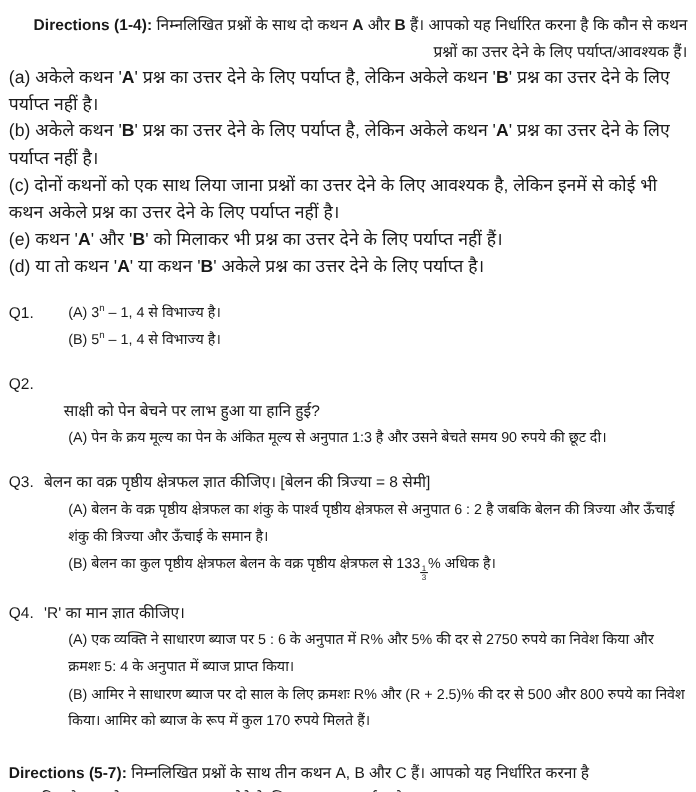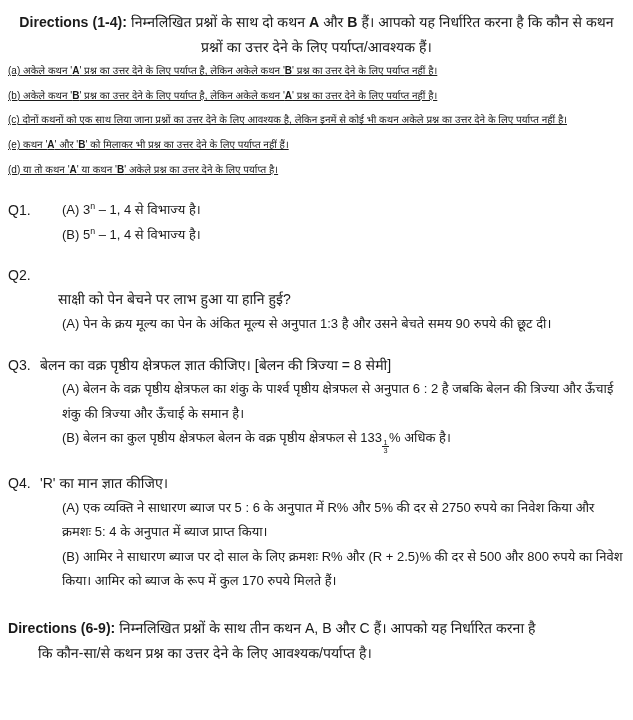--- a/index.html
+++ b/index.html
@@ -27,24 +27,23 @@
     font-size: 14.1px;
     line-height: 24.6px;
     text-align: left;
     margin: 0;
     letter-spacing: 0.002em;
   }
   .lead-label {
     font-weight: bold;
   }
   .opt-line {
-    font-size: 10px;
+    font-size: 16px;
     line-height: 24.6px;
     margin: 0;
-    text-decoration: underline;
   }
   
   .qblock {
     display: flex;
     align-items: flex-start;
     margin: 0;
   }
   .qnum {
     flex: 0 0 auto;
     width: 32px;
@@ -88,21 +87,21 @@
     display: inline-flex;
     flex-direction: column;
     vertical-align: -0.35em;
     text-align: center;
     font-size: 0.56em;
     line-height: 1.04;
     margin: 0 0.5px;
   }
   .frac .num { border-bottom: 1px solid #1a1a1a; padding: 0 1px; }
   .frac .den { padding: 0 1px; }
-  .directions-block .para { text-align: center; }
+  .directions-block .para { text-align: right; }
   .dir2 {
     font-size: 14.1px;
     line-height: 24.6px;
     margin: 0;
   }
   .dir2-cont {
     padding-left: 30px;
   }
 </style>
 </head>
@@ -165,17 +164,17 @@
     <div class="qbody">
       <p class="qstem">'R' का मान ज्ञात कीजिए।</p>
       <p class="qopt"><span>(A) एक व्यक्ति ने साधारण ब्याज पर 5 : 6 के अनुपात में R% और 5% की दर से 2750 रुपये का निवेश किया और क्रमशः 5: 4 के अनुपात में ब्याज प्राप्त किया।</span></p>
       <p class="qopt"><span>(B) आमिर ने साधारण ब्याज पर दो साल के लिए क्रमशः R% और (R + 2.5)% की दर से 500 और 800 रुपये का निवेश किया। आमिर को ब्याज के रूप में कुल 170 रुपये मिलते हैं।</span></p>
     </div>
   </div>
 
   <div class="spacer-lg"></div>
 
   <div class="directions-block">
-    <p class="dir2"><span class="lead-label">Directions (6-9):</span> <span>निम्नलिखित प्रश्नों के साथ तीन कथन A, B और C हैं। आपको यह निर्धारित करना है</span></p>
+    <p class="dir2"><span class="lead-label">Directions (5-7):</span> <span>निम्नलिखित प्रश्नों के साथ तीन कथन A, B और C हैं। आपको यह निर्धारित करना है</span></p>
     <p class="dir2 dir2-cont">कि कौन-सा/से कथन प्रश्न का उत्तर देने के लिए आवश्यक/पर्याप्त है।</p>
   </div>
 
 </div>
 
 </body></html>

